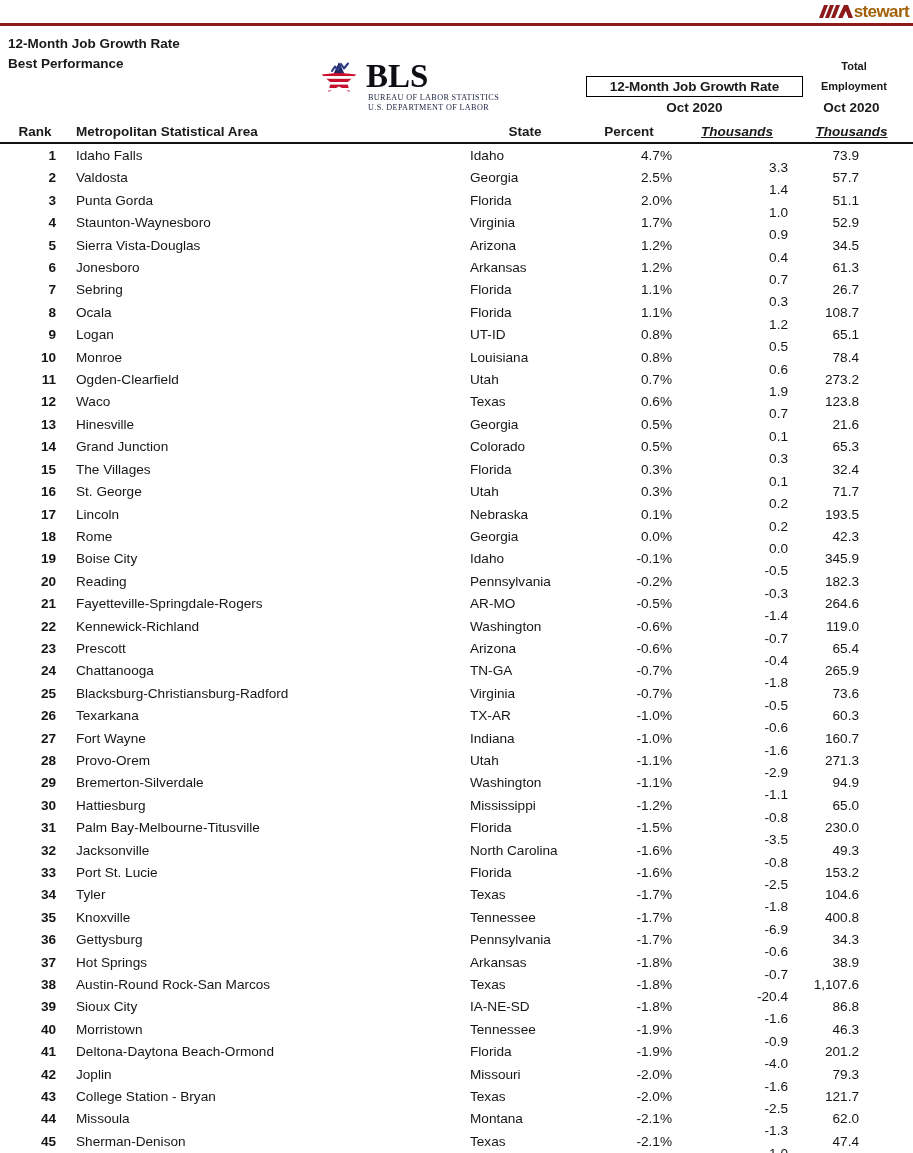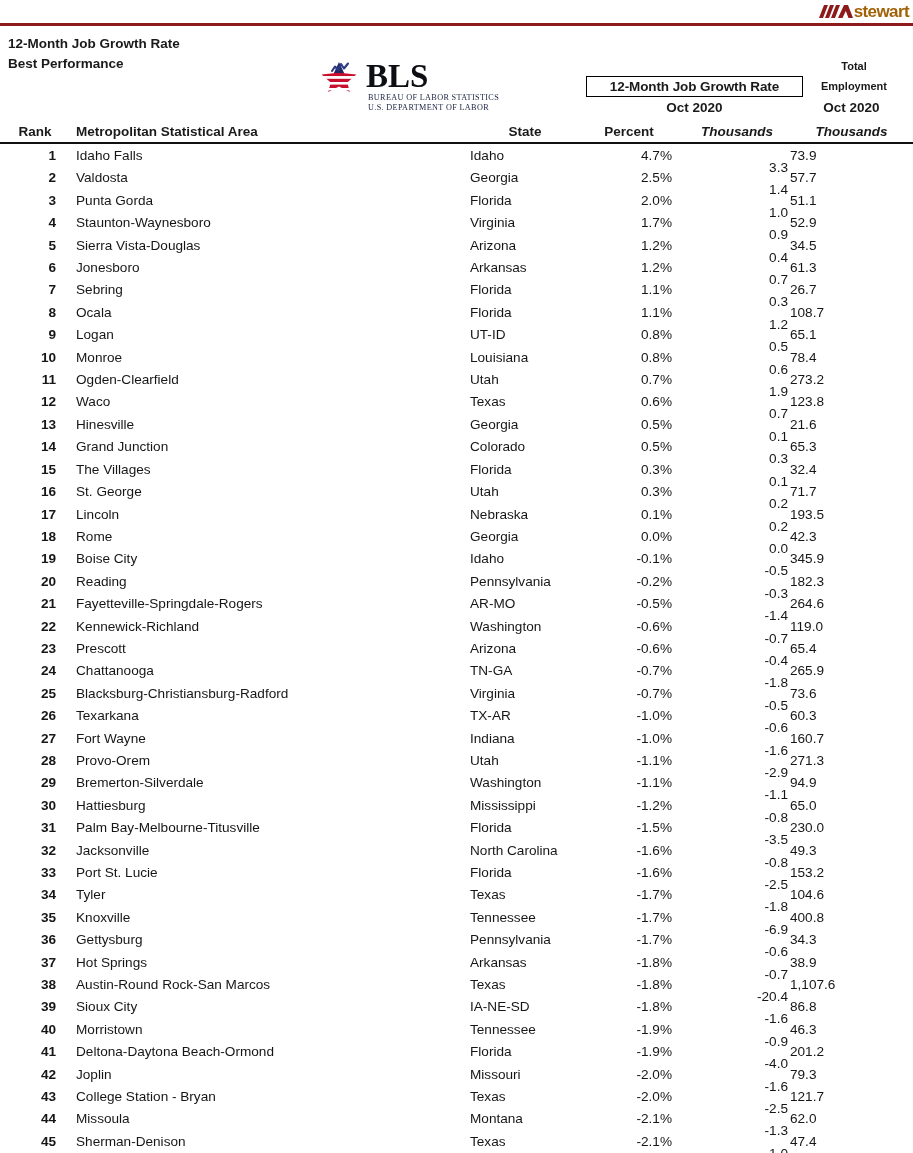--- a/index.html
+++ b/index.html
@@ -156,21 +156,21 @@
   }
 
   
   .col-head {
     position: absolute;
     top: 123px;
     font-size: 13.5px;
     font-weight: bold;
     line-height: 17px;
   }
-  .col-head.italic { font-style: italic; }
+  .col-head.italic { font-style: italic; text-decoration: underline; }
   .ch-rank   { left: 12px;  width: 46px; text-align: center; }
   .ch-msa    { left: 76px; }
   .ch-state  { left: 470px; width: 110px; text-align: center; }
   .ch-pct    { left: 586px; width: 86px;  text-align: center; }
   .ch-thou   { left: 686px; width: 102px; text-align: center; }
   .ch-total  { left: 795px; width: 113px; text-align: center; }
 
   .head-rule {
     position: absolute;
     left: 0;
@@ -197,21 +197,21 @@
     font-size: 13.6px;
     line-height: 20px;
     white-space: nowrap;
     color: #161616;
   }
   .c-rank   { left: 8px;   width: 48px;  text-align: right; font-weight: bold; }
   .c-msa    { left: 76px; }
   .c-state  { left: 470px; }
   .c-pct    { left: 586px; width: 86px;  text-align: right; }
   .c-thou   { left: 686px; width: 102px; text-align: right; margin-top: 12px; }
-  .c-total  { left: 790px; width: 110px; text-align: left; }
+  .c-total  { left: 749px; width: 110px; text-align: right; }
 </style>
 </head>
 <body>
 
 <div class="banner">
 
   <div class="brand">
     <svg class="brand-slashes" width="34" height="15" viewBox="0 0 34 15">
       <polygon points="0,14 5,1 9,1 4,14" fill="#8d1b1b"></polygon>
       <polygon points="6,14 11,1 15,1 10,14" fill="#8d1b1b"></polygon>

